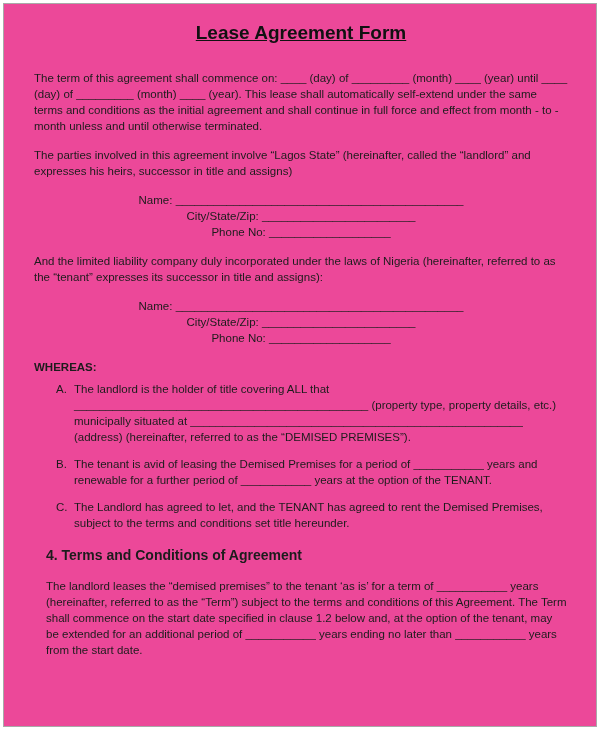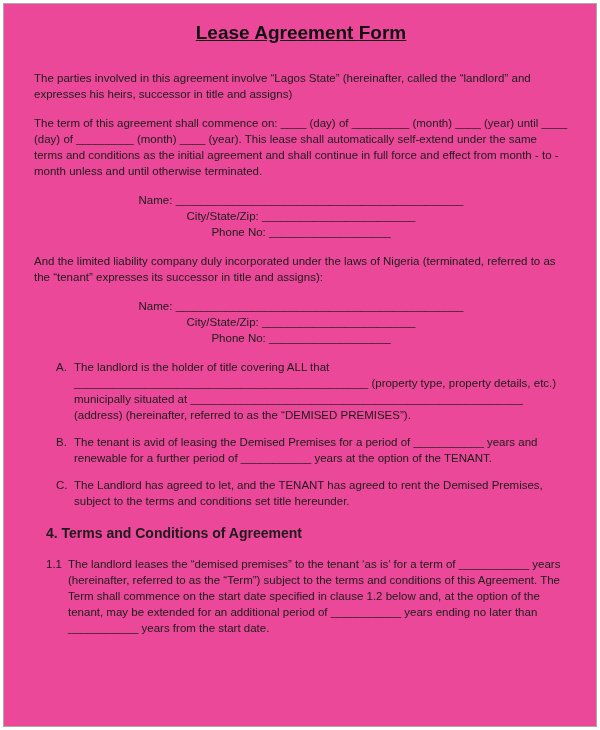--- a/index.html
+++ b/index.html
@@ -70,54 +70,54 @@
   .clause-text { flex: 1; }
   strong { font-weight: normal; }
 </style>
 </head>
 <body>
 
 <div class="page">
 
   <h1 class="title">Lease Agreement Form</h1>
 
+  <p class="para">The term of this agreement shall commence on: ____ (day) of _________ (month) ____ (year) until ____ (day) of _________ (month) ____ (year). This lease shall automatically self-extend under the same terms and conditions as the initial agreement and shall continue in full force and effect from month - to - month unless and until otherwise terminated.</p>
+
   <p class="para">The parties involved in this agreement involve “Lagos State” (hereinafter, called the “landlord” and expresses his heirs, successor in title and assigns)</p>
-
-  <p class="para">The term of this agreement shall commence on: ____ (day) of _________ (month) ____ (year) until ____ (day) of _________ (month) ____ (year). This lease shall automatically self-extend under the same terms and conditions as the initial agreement and shall continue in full force and effect from month - to - month unless and until otherwise terminated.</p>
 
   <div class="fields">
     <div class="field-line"><span>Name:</span> <span>_____________________________________________</span></div>
     <div class="field-line"><span>City/State/Zip:</span> <span>________________________</span></div>
     <div class="field-line"><span>Phone No:</span> <span>___________________</span></div>
   </div>
 
-  <p class="para">And the limited liability company duly incorporated under the laws of Nigeria (terminated, referred to as the “tenant” expresses its successor in title and assigns):</p>
+  <p class="para">And the limited liability company duly incorporated under the laws of Nigeria (hereinafter, referred to as the “tenant” expresses its successor in title and assigns):</p>
 
   <div class="fields">
     <div class="field-line"><span>Name:</span> <span>_____________________________________________</span></div>
     <div class="field-line"><span>City/State/Zip:</span> <span>________________________</span></div>
     <div class="field-line"><span>Phone No:</span> <span>___________________</span></div>
   </div>
 
+  <div class="whereas-label">WHEREAS:</div>
 
   <div>
     <div class="list-item">
       <span class="marker">A.</span>
       <span class="item-text"><span>The landlord is the holder of title covering ALL that ______________________________________________ (property type, property details, etc.) municipally situated at ____________________________________________________ (address) (hereinafter, referred to as the “</span><strong>DEMISED PREMISES</strong><span>”).</span></span>
     </div>
     <div class="list-item">
       <span class="marker">B.</span>
       <span class="item-text"><span>The tenant is avid of leasing the Demised Premises for a period of ___________ years and renewable for a further period of ___________ years at the option of the TENANT.</span><strong></strong><span></span></span>
     </div>
     <div class="list-item">
       <span class="marker">C.</span>
       <span class="item-text"><span>The Landlord has agreed to let, and the TENANT has agreed to rent the Demised Premises, subject to the terms and conditions set title hereunder.</span><strong></strong><span></span></span>
     </div>
   </div>
 
   <h2 class="sec-heading">4. Terms and Conditions of Agreement</h2>
 
   <div class="clause">
-    <span class="clause-num">1.1</span>
     <span class="clause-text"><span>The landlord leases the “demised premises” to the tenant ‘as is’ for a term of ___________ years (hereinafter, referred to as the “</span><strong>Term</strong><span>”) subject to the terms and conditions of this Agreement. The Term shall commence on the start date specified in clause 1.2 below and, at the option of the tenant, may be extended for an additional period of ___________ years ending no later than ___________ years from the start date.</span></span>
   </div>
 
 </div>
 
 </body></html>

